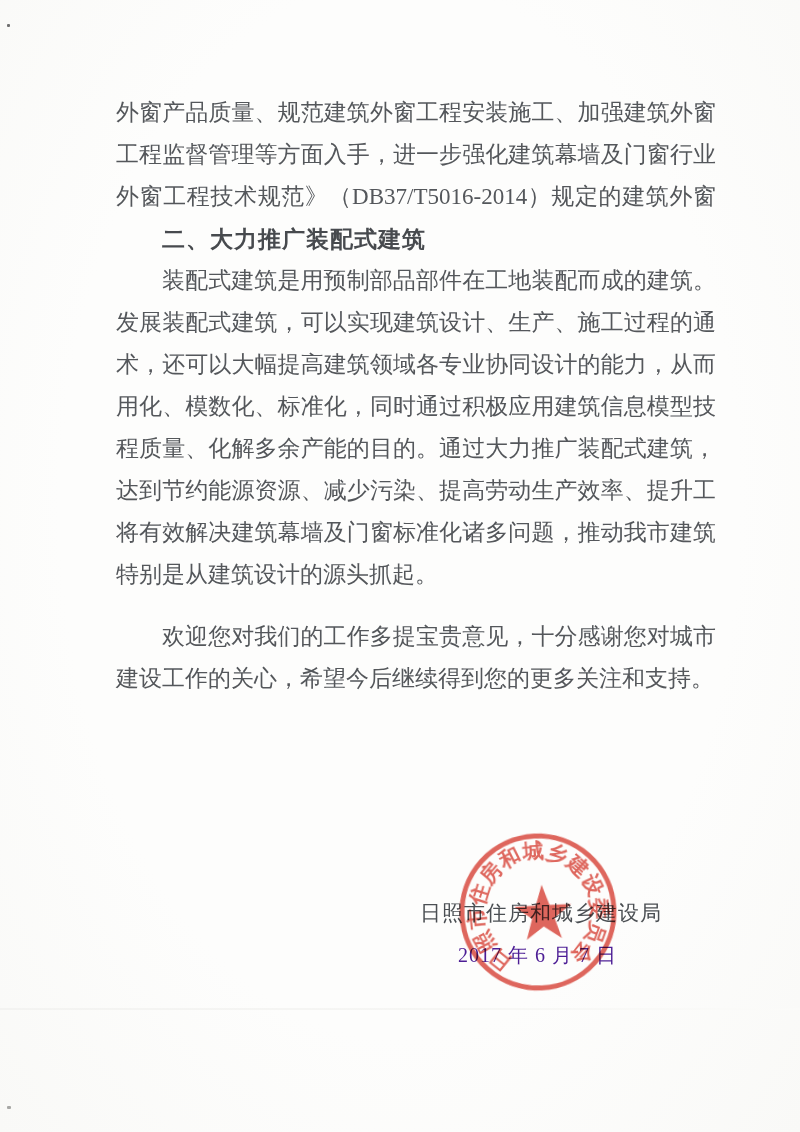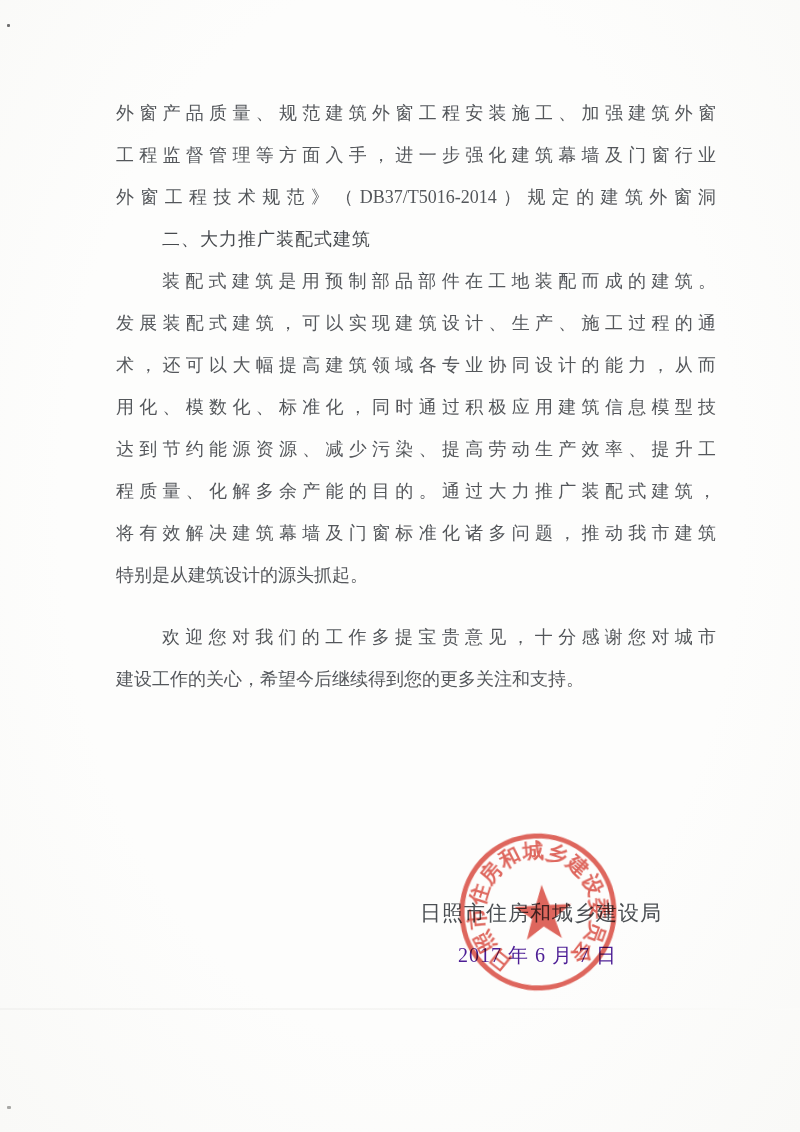--- a/index.html
+++ b/index.html
@@ -21,36 +21,36 @@
   .doc-body {
     position: absolute;
     left: 116px;
     top: 92px;
     width: 600px;
     color: #54575b;
   }
   .tl {
     height: 42px;
     line-height: 42px;
-    font-size: 18px;
+    font-size: 23px;
     white-space: nowrap;
     text-align: left;
   }
   .fill {
     white-space: normal;
     text-align: justify;
     text-align-last: justify;
     overflow: hidden;
   }
   .ind {
     padding-left: 46px;
   }
   .heading {
     font-family: "Liberation Sans", "DejaVu Sans", sans-serif;
-    font-weight: 400;
+    font-weight: 700;
     color: #474a4e;
     letter-spacing: 1px;
   }
   .p3 {
     margin-top: 20px;
   }
   .signature-org {
     position: absolute;
     left: 420px;
     top: 899px;
@@ -122,22 +122,22 @@
       <div class="tl fill">外窗工程技术规范》（DB37/T5016-2014）规定的建筑外窗洞</div>
     </div>
 
     <div class="tl heading ind">二、大力推广装配式建筑</div>
 
     <div>
       <div class="tl fill ind">装配式建筑是用预制部品部件在工地装配而成的建筑。</div>
       <div class="tl fill">发展装配式建筑，可以实现建筑设计、生产、施工过程的通</div>
       <div class="tl fill">术，还可以大幅提高建筑领域各专业协同设计的能力，从而</div>
       <div class="tl fill">用化、模数化、标准化，同时通过积极应用建筑信息模型技</div>
+      <div class="tl fill">程质量、化解多余产能的目的。通过大力推广装配式建筑，</div>
       <div class="tl fill">达到节约能源资源、减少污染、提高劳动生产效率、提升工</div>
-      <div class="tl fill">程质量、化解多余产能的目的。通过大力推广装配式建筑，</div>
       <div class="tl fill">将有效解决建筑幕墙及门窗标准化诸多问题，推动我市建筑</div>
       <div class="tl">特别是从建筑设计的源头抓起。</div>
     </div>
 
     <div class="p3">
       <div class="tl fill ind">欢迎您对我们的工作多提宝贵意见，十分感谢您对城市</div>
       <div class="tl">建设工作的关心，希望今后继续得到您的更多关注和支持。</div>
     </div>
   </div>
 

